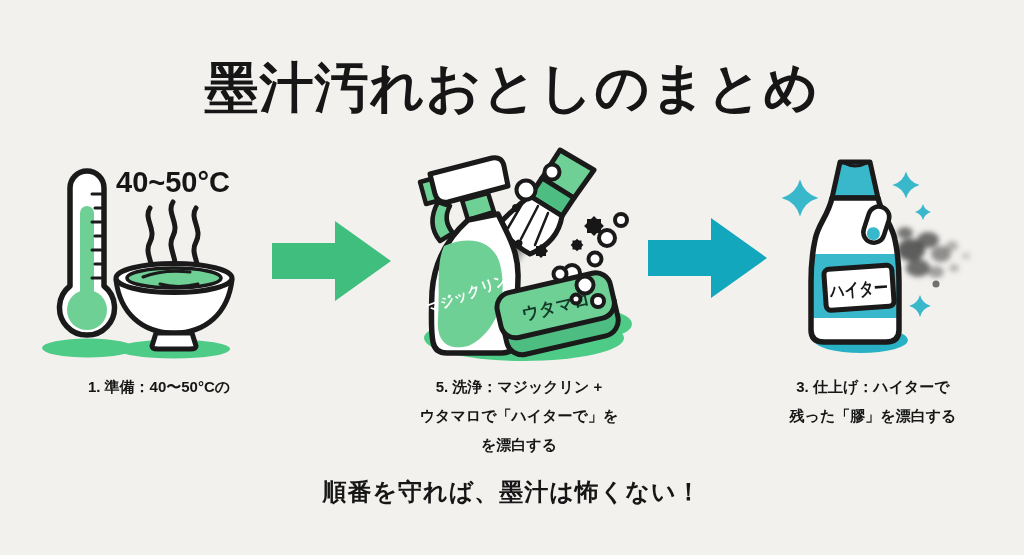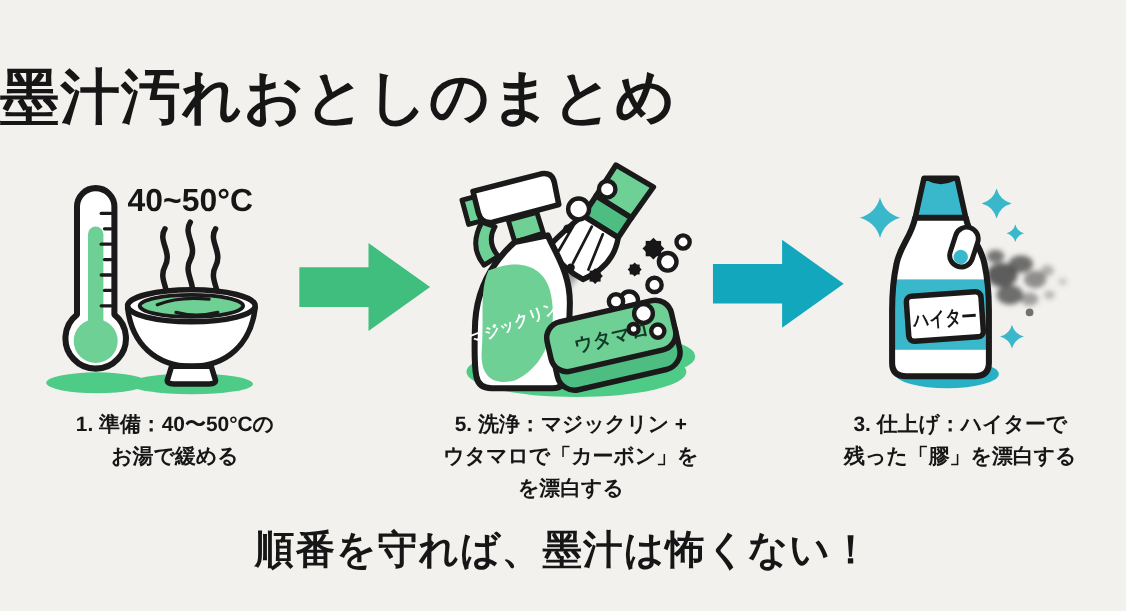--- a/index.html
+++ b/index.html
@@ -9,43 +9,44 @@
   }
   .canvas{
     position:relative;
     width:1024px;height:555px;
     background:var(--background,#f2f1ee);
     overflow:hidden;
     color:var(--text,#161616);
   }
   .title{
     position:absolute;top:52px;left:0;width:100%;
+    text-align:center;
     font-size:54px;font-weight:900;letter-spacing:1px;
     color:var(--text,#161616);
     margin:0;
   }
   .illus{position:absolute;}
   .illus-1{left:40px;top:150px;width:235px;height:218px;}
   .arrow-1{left:272px;top:219px;width:120px;height:84px;}
   .illus-2{left:402px;top:146px;width:240px;height:226px;}
   .arrow-2{left:648px;top:216px;width:120px;height:84px;}
   .illus-3{left:768px;top:148px;width:235px;height:222px;}
   .caption{
     position:absolute;
     text-align:center;
-    font-size:19px;font-weight:800;line-height:29px;
+    font-size:15px;font-weight:800;line-height:29px;
     color:var(--text,#161616);
   }
   .caption-1{left:28px;top:372px;width:262px;}
   .caption-2{left:368px;top:372px;width:302px;}
   .caption-3{left:716px;top:372px;width:314px;}
   .footer{
     position:absolute;top:476px;left:0;width:100%;
     text-align:center;
-    font-size:36px;font-weight:900;letter-spacing:1px;
+    font-size:24px;font-weight:900;letter-spacing:1px;
     color:var(--text,#161616);
     margin:0;
   }
   svg text{font-family:"Liberation Sans",sans-serif;}
 </style>
 </head>
 <body>
 
 <div class="canvas">
 
@@ -211,25 +212,24 @@
     <g style="fill:var(--teal-fill,#3ab8cb)">
       <path transform="translate(32,50) scale(1.15)" d="M0,-16 Q3.5,-3.5 16,0 Q3.5,3.5 0,16 Q-3.5,3.5 -16,0 Q-3.5,-3.5 0,-16 Z"></path>
       <path transform="translate(138,37) scale(0.85)" d="M0,-16 Q3.5,-3.5 16,0 Q3.5,3.5 0,16 Q-3.5,3.5 -16,0 Q-3.5,-3.5 0,-16 Z"></path>
       <path transform="translate(155,64) scale(0.5)" d="M0,-16 Q3.5,-3.5 16,0 Q3.5,3.5 0,16 Q-3.5,3.5 -16,0 Q-3.5,-3.5 0,-16 Z"></path>
       <path transform="translate(152,158) scale(0.68)" d="M0,-16 Q3.5,-3.5 16,0 Q3.5,3.5 0,16 Q-3.5,3.5 -16,0 Q-3.5,-3.5 0,-16 Z"></path>
     </g>
   </svg>
 
   <div class="caption caption-1">
     <div>1. 準備：40〜50°Cの</div>
-    <div>お湯で緩める</div>
   </div>
   <div class="caption caption-2">
     <div>5. 洗浄：マジックリン +</div>
-    <div>ウタマロで「カーボン」を</div>
+    <div>ウタマロで「ハイターで」を</div>
     <div>を漂白する</div>
   </div>
   <div class="caption caption-3">
     <div>3. 仕上げ：ハイターで</div>
     <div>残った「膠」を漂白する</div>
   </div>
 
   <h2 class="footer">順番を守れば、墨汁は怖くない！</h2>
 
 </div>

